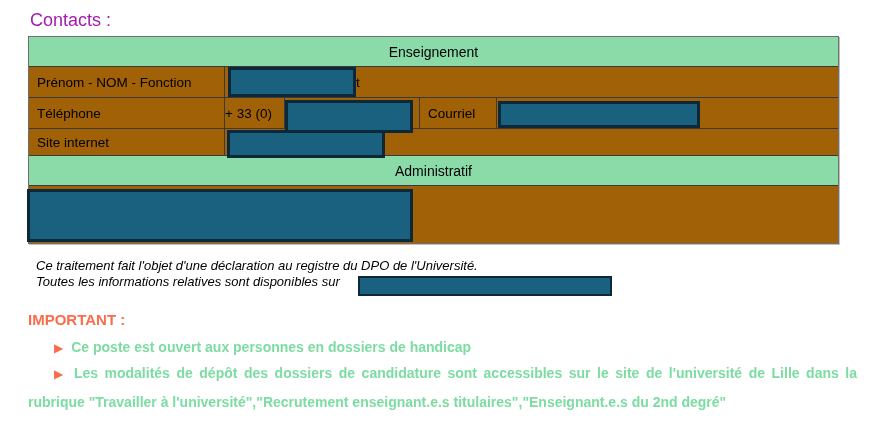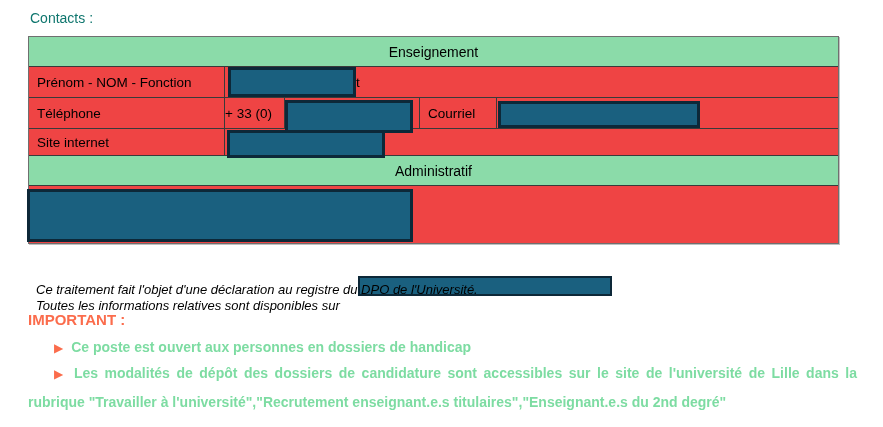--- a/index.html
+++ b/index.html
@@ -1,23 +1,23 @@
 <!DOCTYPE html>
 <html><head>
 <meta charset="utf-8">
 <style>
   html,body{margin:0;padding:0;background:#ffffff;}
   body{font-family:"Liberation Sans","DejaVu Sans",sans-serif;color:#000;}
   .page{position:relative;width:883px;height:427px;background:#fff;overflow:hidden;}
 
-  .heading{position:absolute;left:30px;top:10px;font-size:14px;color:#0f766e;}
+  .heading{position:absolute;left:30px;top:10px;font-size:18px;color:#a21caf;}
 
   
   .tbl{position:absolute;left:28px;top:36px;width:811px;border:1px solid #6f6f6f;
-       box-shadow:1px 1px 0 rgba(0,0,0,.25);box-sizing:border-box;background:#ef4444;}
+       box-shadow:1px 1px 0 rgba(0,0,0,.25);box-sizing:border-box;background:#a16207;}
   .tr{display:flex;border-bottom:1px solid #3a3a3a;box-sizing:border-box;}
   .tr:last-child{border-bottom:none;}
   .td{box-sizing:border-box;display:flex;align-items:center;font-size:13.5px;
       padding-left:8px;overflow:hidden;white-space:nowrap;}
   .td + .td{border-left:1px solid #3a3a3a;}
   .green{background:#8bdba9;justify-content:center;padding-left:0;font-size:14px;}
   .h30{height:30px;} .h31{height:31px;} .h27{height:27px;} .h57{height:57px;}
   .w-label{width:195px;flex:0 0 195px;}
   .w-pref{width:60px;flex:0 0 60px;padding-left:0;}
   .w-phone{width:135px;flex:0 0 135px;}
@@ -28,21 +28,21 @@
   
   .redaction{position:absolute;background:#1a607f;border:3px solid #0d2838;box-sizing:border-box;}
   .red-name{left:228px;top:67px;width:128px;height:30px;}
   .red-phone{left:285px;top:100px;width:128px;height:33px;}
   .red-email{left:498px;top:101px;width:202px;height:27px;}
   .red-site{left:227px;top:130px;width:158px;height:28px;}
   .red-admin{left:27px;top:189px;width:386px;height:53px;}
   .red-dpo{left:358px;top:276px;width:254px;height:20px;border-width:2px;}
 
   
-  .dpo-note{position:absolute;left:36px;top:258px;font-size:13px;font-style:italic;line-height:16px;color:#000;margin-top:24px;}
+  .dpo-note{position:absolute;left:36px;top:258px;font-size:13px;font-style:italic;line-height:16px;color:#000;}
 
   
   .important{position:absolute;left:28px;top:311px;width:829px;}
   .important-title{color:#fb6c4c;font-weight:bold;font-size:15px;margin:0;}
   .important p{margin:0;}
   .bullet-line{margin-top:8px !important;color:#7ddca2;font-weight:bold;font-size:14px;
                line-height:22px;text-indent:26px;}
   .bullet-para{color:#7ddca2;font-weight:bold;font-size:14px;line-height:28px;
                text-indent:26px;text-align:justify;}
   .arrow{color:#fb6c4c;font-size:12px;margin-right:8px;font-style:normal;}

